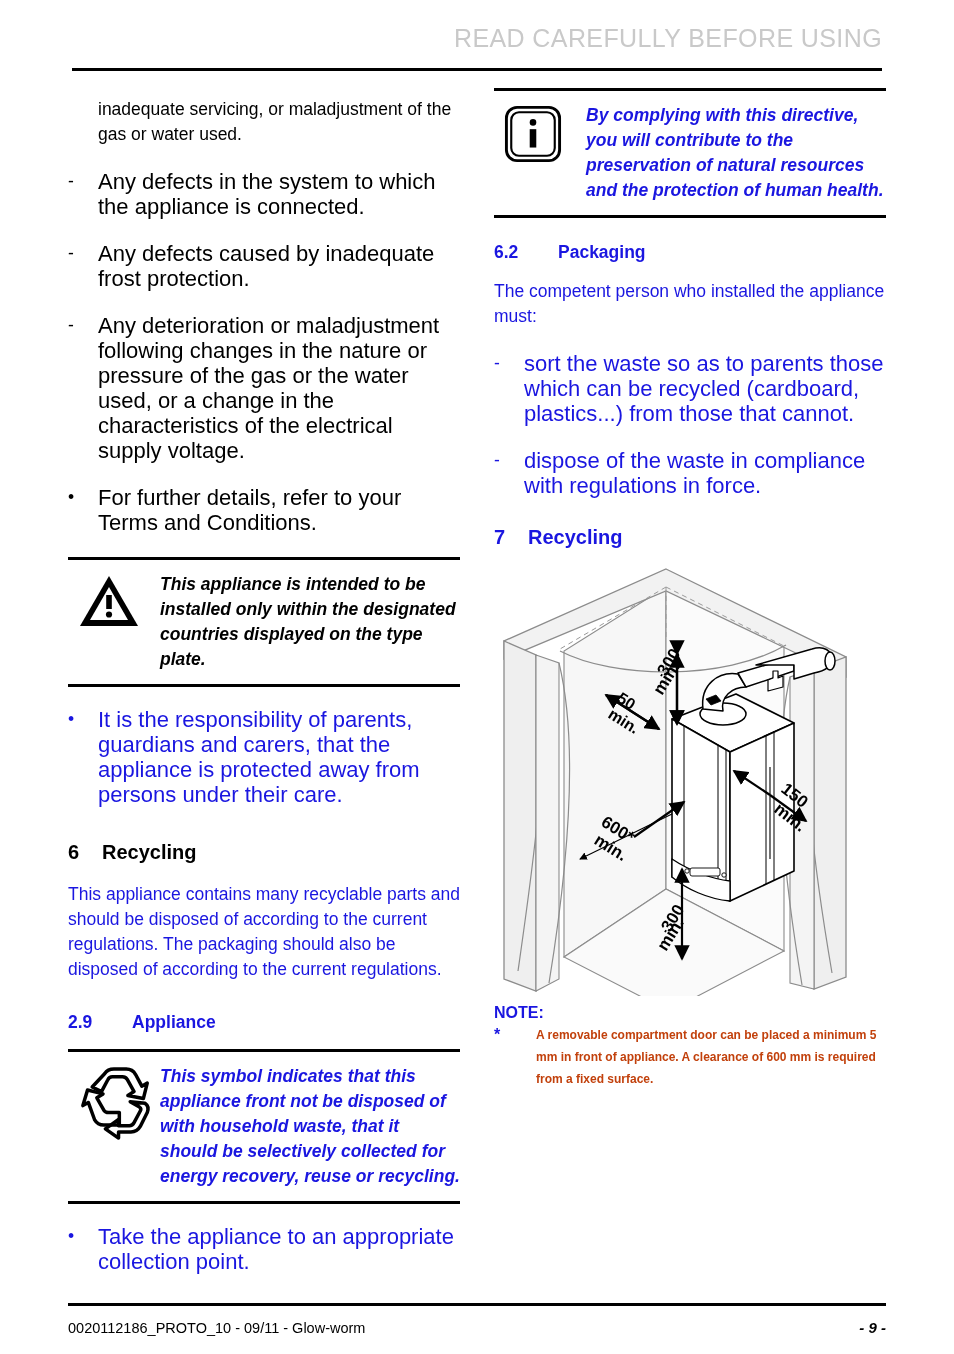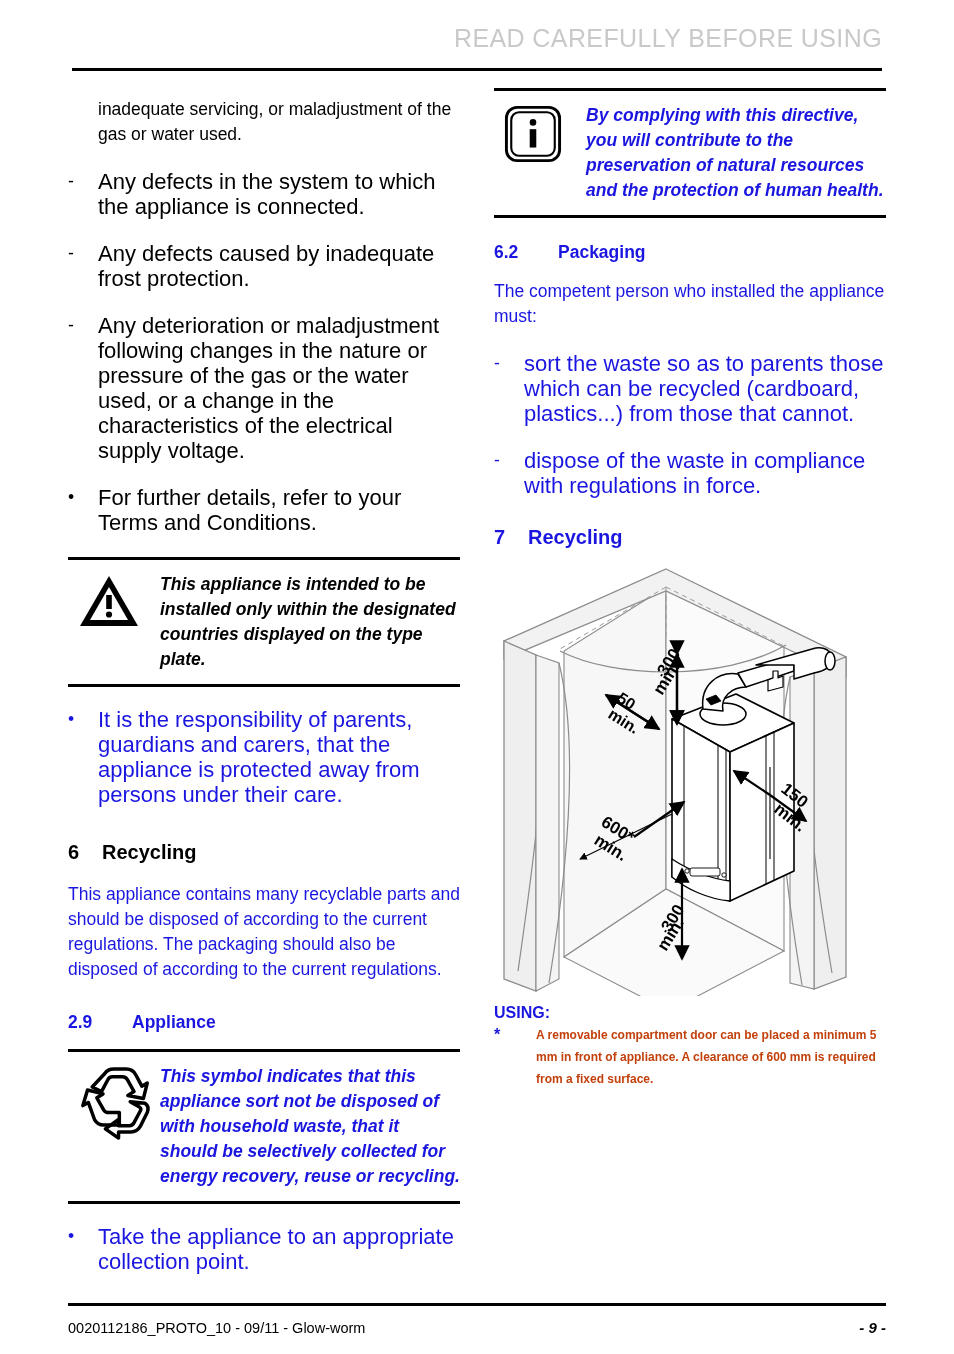--- a/index.html
+++ b/index.html
@@ -165,21 +165,21 @@
           <g fill="none" stroke="#000" stroke-width="4.5" stroke-linejoin="round" stroke-linecap="round">
 
             <path d="M34 10 Q38 4 46 4 L62 4 Q70 4 74 11 L82 26 L89 22 L84 42 L64 38 L72 33 L63 17 Q61 14 57 14 L44 14 Q40 14 38 18 L30 33 L18 27 Z"></path>
 
             <path d="M86 48 Q92 52 89 60 L80 78 Q76 85 68 85 L52 85 L52 93 L35 81 L52 69 L52 77 L66 77 Q70 77 72 73 L80 58 Q82 55 79 53 L67 46 Z"></path>
 
             <path d="M13 47 L6 51 L12 31 L32 36 L24 41 L33 57 Q35 60 39 60 L53 60 L53 76 L33 76 Q25 76 21 69 Z"></path>
           </g>
         </svg>
       </div>
-      <div class="note-txt blue">This symbol indicates that this appliance sort not be disposed of with household waste, that it should be selectively collected for energy recovery, reuse or recycling.</div>
+      <div class="note-txt blue">This symbol indicates that this appliance front not be disposed of with household waste, that it should be selectively collected for energy recovery, reuse or recycling.</div>
     </div>
 
     <div class="listrow">
       <div class="mark blue">•</div>
       <div class="txt blue">Take the appliance to an appropriate collection point.</div>
     </div>
 
   </div>
 
   <div class="col-right">
@@ -320,21 +320,21 @@
 
           <text x="106" y="266" transform="rotate(32 106 266)">600*</text>
           <text x="99" y="284" transform="rotate(32 99 284)">min.</text>
 
           <text x="176" y="374" transform="rotate(-58 176 374)">300</text>
           <text x="172" y="393" transform="rotate(-58 172 393)">min.</text>
         </g>
       </svg>
     </div>
 
-    <div class="note-head">USING:</div>
+    <div class="note-head">NOTE:</div>
     <div class="note-row">
       <div class="star">*</div>
       <div class="note-body">A removable compartment door can be placed a minimum 5 mm in front of appliance. A clearance of 600 mm is required from a fixed surface.</div>
     </div>
 
   </div>
 
   <div class="footer-rule"></div>
   <div class="footer-left">0020112186_PROTO_10 - 09/11 - Glow-worm</div>
   <div class="footer-right">- 9 -</div>

